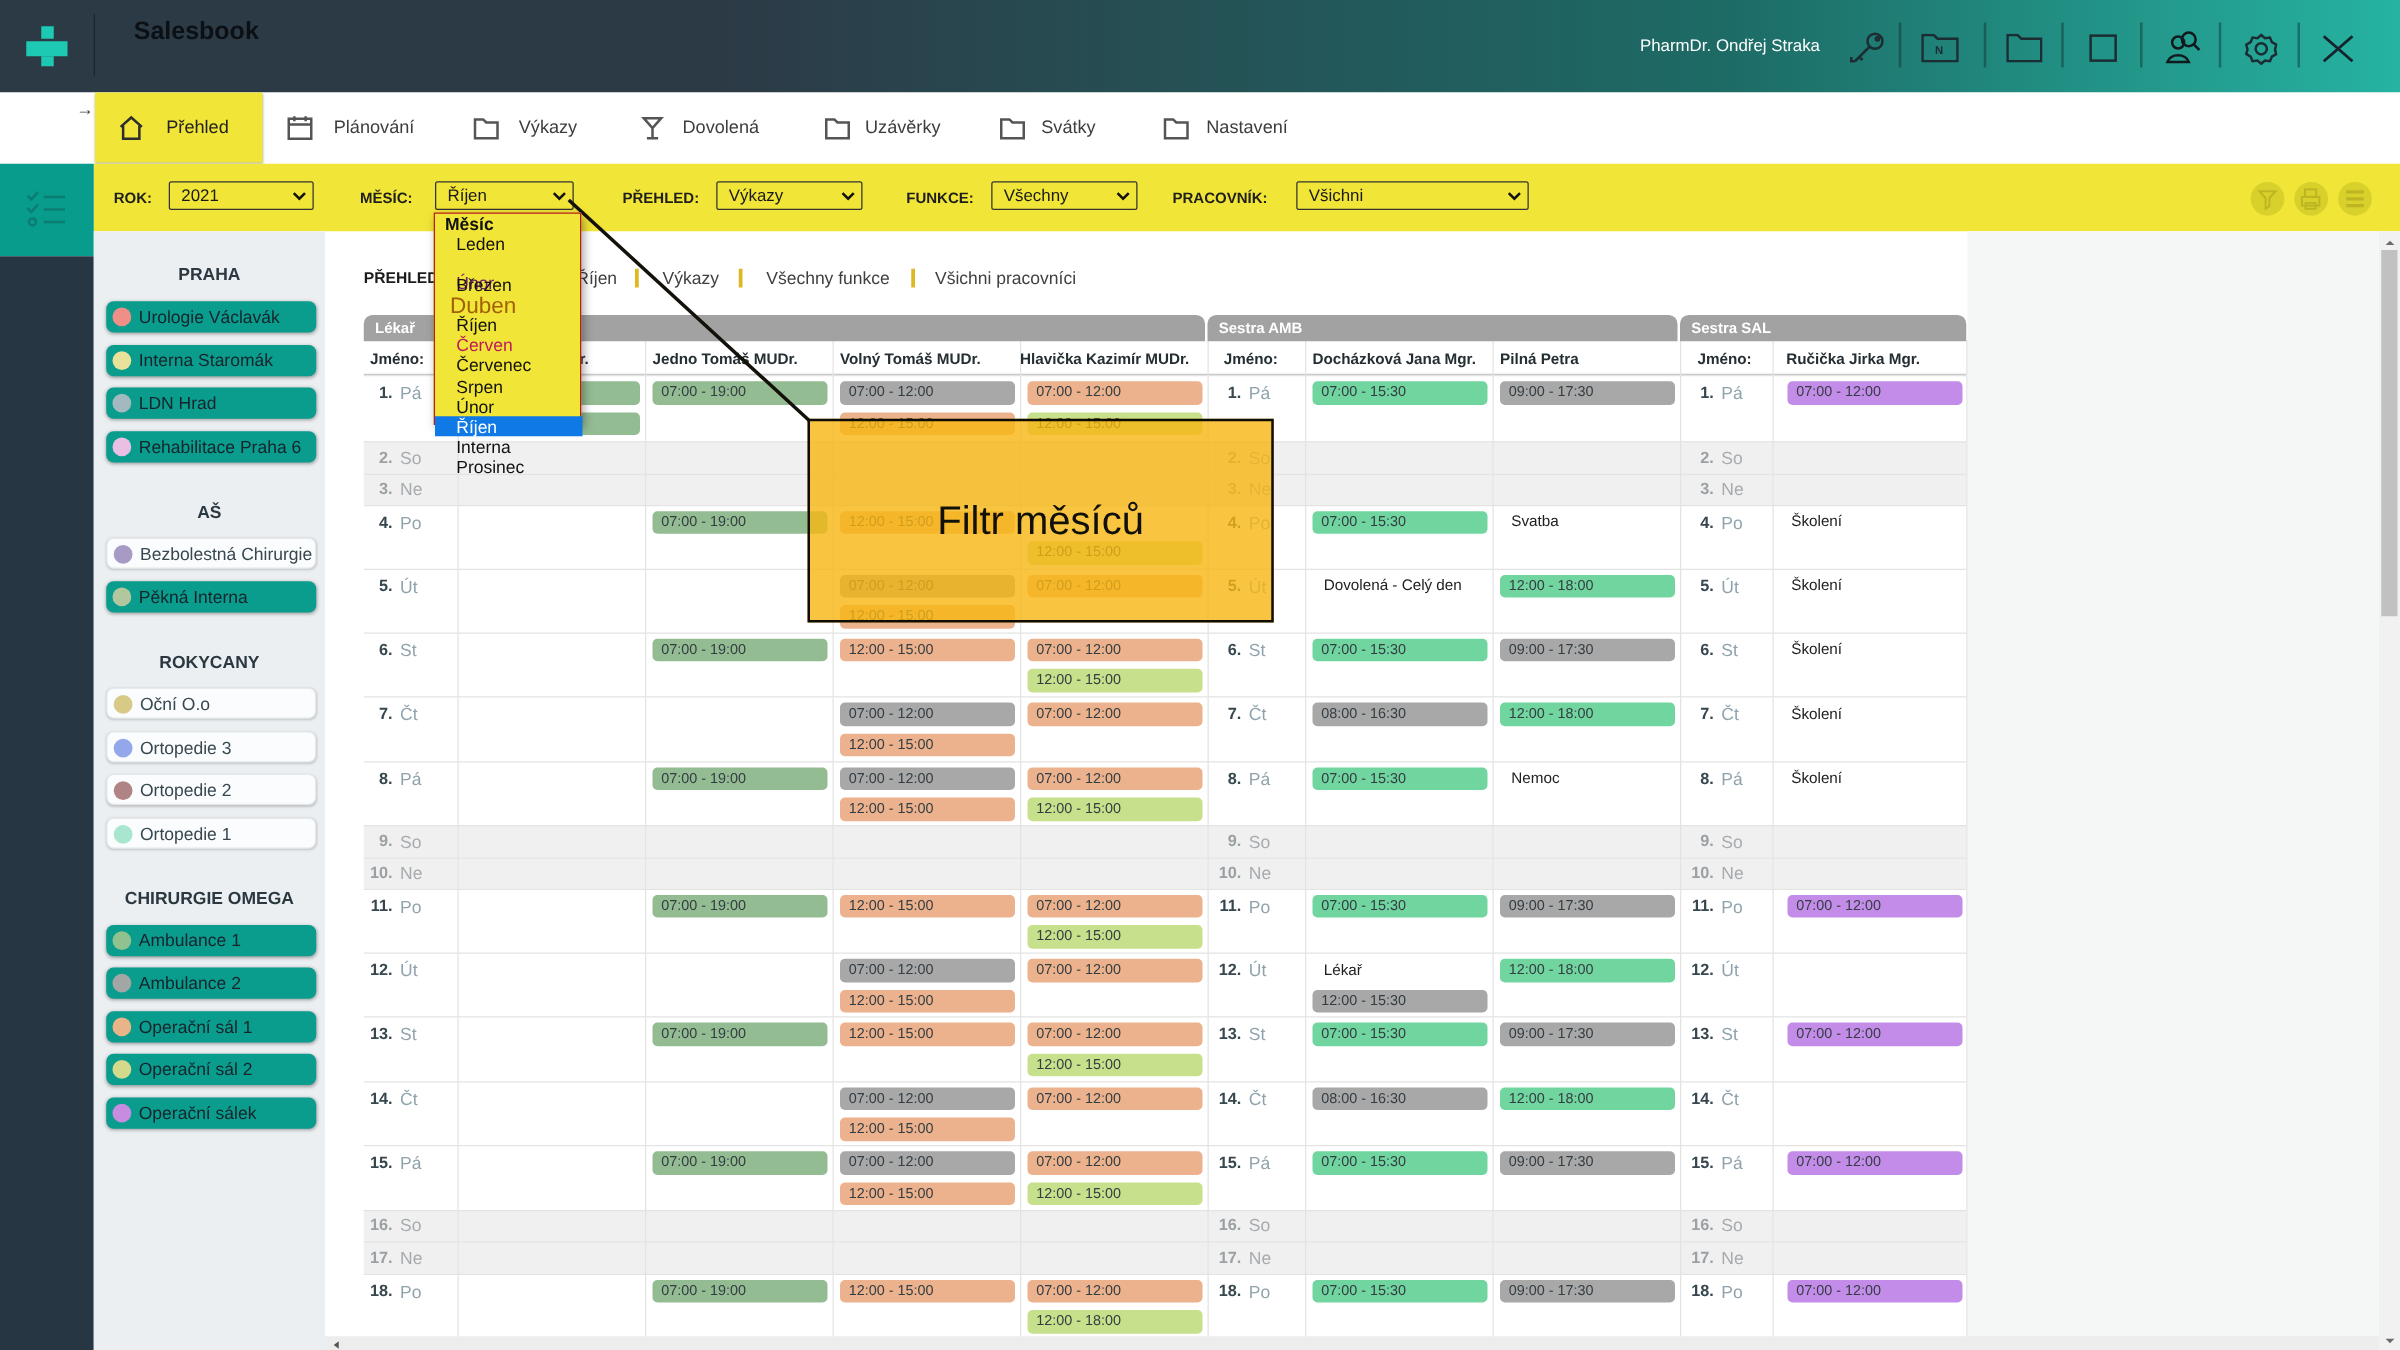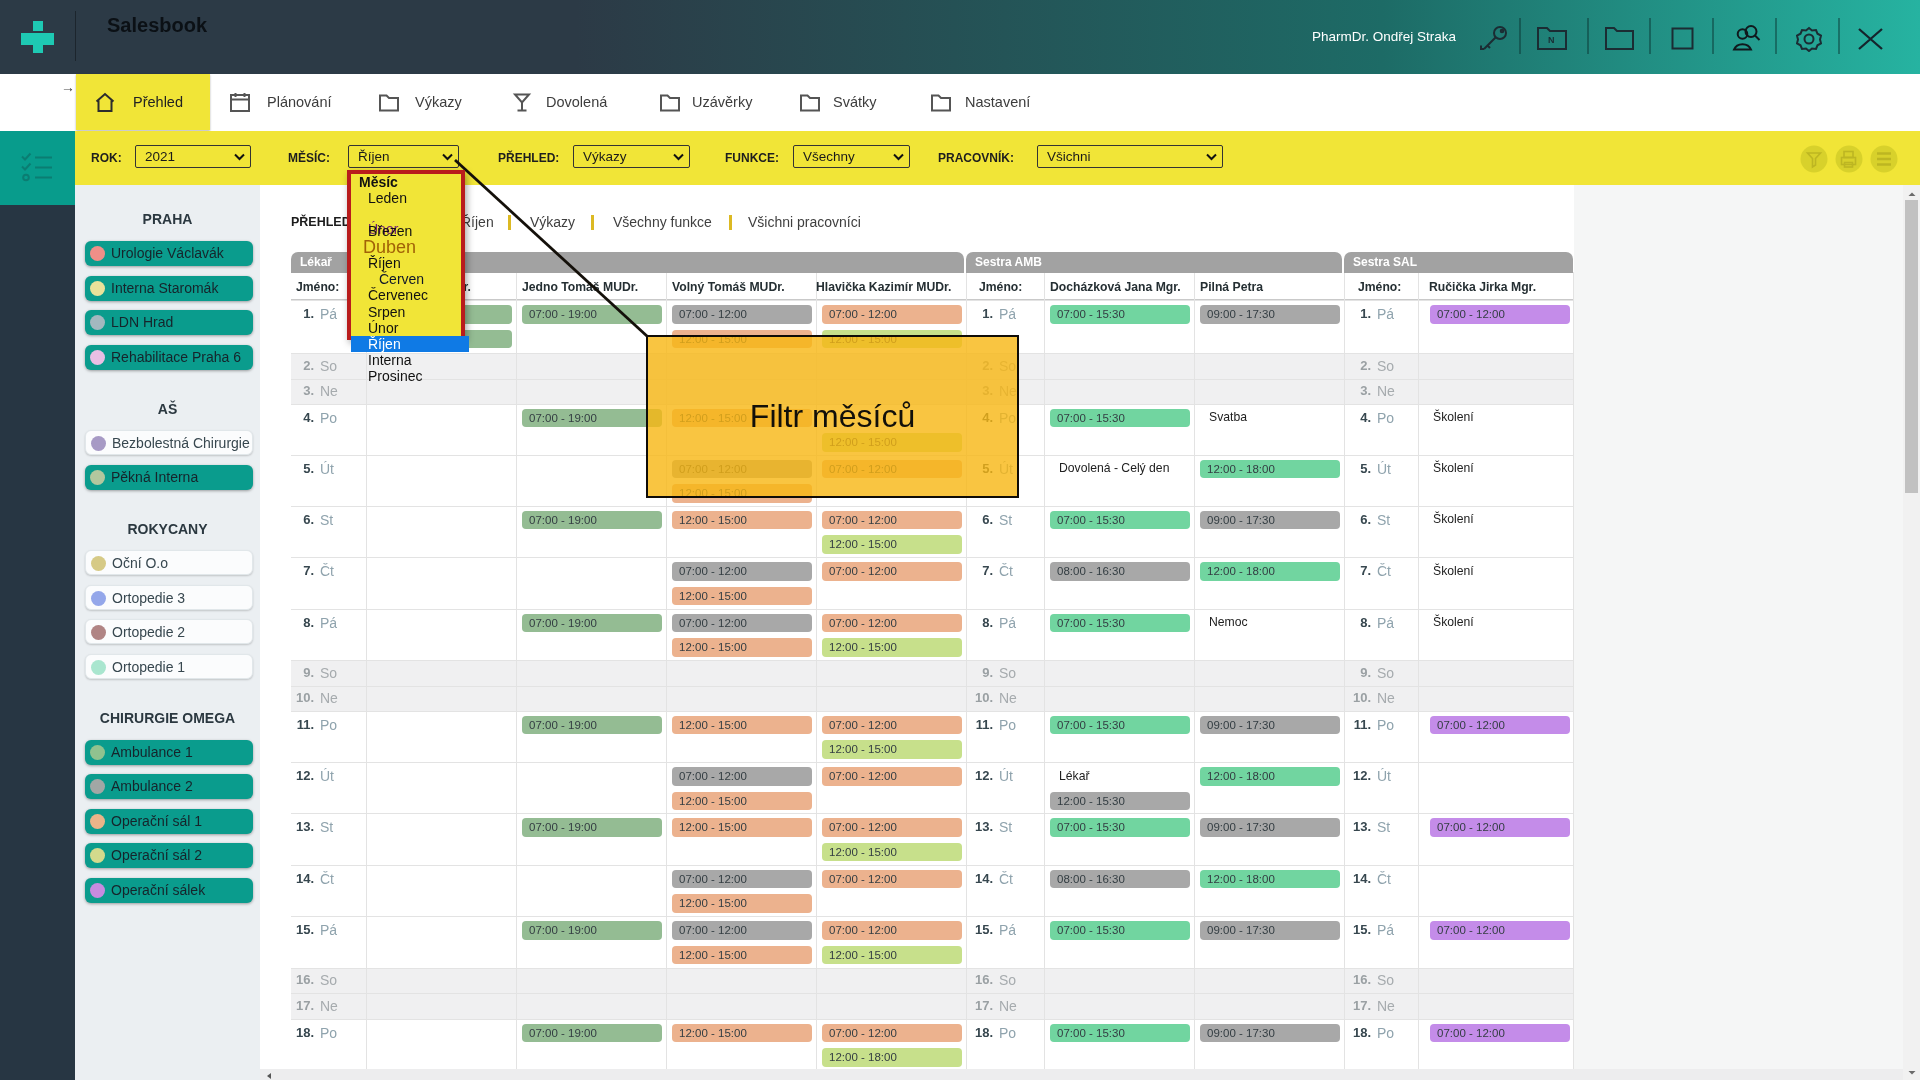--- a/index.html
+++ b/index.html
@@ -482,27 +482,27 @@
 <svg class="abs" style="left:1908px;top:1070px" width="8" height="6" viewBox="0 0 8 6">
     <path d="M0.5 1 L4 4.5 L7.5 1 Z" fill="#6b6b6b"></path>
   </svg>
 
 <div class="abs" style="left:646px;top:335px;width:373px;height:163px;background:rgba(247,182,18,.8);border:2.5px solid #0f0c07"></div>
 <div class="abs" style="left:646px;top:398px;width:373px;text-align:center;font-size:32px;color:#12100a">Filtr měsíců</div>
 <svg class="abs" style="left:0;top:0;pointer-events:none" width="1920" height="1080" viewBox="0 0 1920 1080">
   <line x1="455" y1="160" x2="648" y2="337" stroke="#14100a" stroke-width="2.8"></line>
 </svg>
 
-<div class="abs" style="left:347px;top:170px;width:118px;height:170px;background:#f1e537;border:4px solid #b91c1c;box-shadow:2px 3px 7px rgba(0,0,0,.35)">
+<div class="abs" style="left:347px;top:170px;width:118px;height:170px;background:#f1e537;border:1px solid #b91c1c;box-shadow:2px 3px 7px rgba(0,0,0,.35)">
 <div class="abs" style="left:8px;top:0;height:16.2px;line-height:16.2px;font-size:14px;font-weight:bold;color:#111">Měsíc</div>
 <div class="abs" style="left:17px;top:16.2px;height:16.2px;line-height:16.2px;font-size:14px;color:#111">Leden</div>
 <div class="abs" style="left:17px;top:47px;height:16.2px;line-height:16.2px;font-size:14px;color:#701a75">Únor</div>
 <div class="abs" style="left:17px;top:48.6px;height:16.2px;line-height:16.2px;font-size:14px;color:#111">Březen</div>
 <div class="abs" style="left:12px;top:64.8px;height:16.2px;line-height:16.2px;font-size:18px;color:#a16207">Duben</div>
 <div class="abs" style="left:17px;top:81.0px;height:16.2px;line-height:16.2px;font-size:14px;color:#111">Říjen</div>
-<div class="abs" style="left:28px;top:97.2px;height:16.2px;line-height:16.2px;font-size:14px;color:#0f172a">Červen</div>
+<div class="abs" style="left:17px;top:97.2px;height:16.2px;line-height:16.2px;font-size:14px;color:#be185d">Červen</div>
 <div class="abs" style="left:17px;top:113.4px;height:16.2px;line-height:16.2px;font-size:14px;color:#111">Červenec</div>
 <div class="abs" style="left:17px;top:129.6px;height:16.2px;line-height:16.2px;font-size:14px;color:#111">Srpen</div>
 <div class="abs" style="left:17px;top:145.8px;height:16.2px;line-height:16.2px;font-size:14px;color:#111">Únor</div>
 <div class="abs" style="left:0;top:162.0px;width:118px;height:16.2px;background:#0f7ae5"></div>
 <div class="abs" style="left:17px;top:162.0px;height:16.2px;line-height:16.2px;font-size:14px;color:#fff">Říjen</div>
 <div class="abs" style="left:17px;top:178.2px;height:16.2px;line-height:16.2px;font-size:14px;color:#111">Interna</div>
 <div class="abs" style="left:17px;top:194.4px;height:16.2px;line-height:16.2px;font-size:14px;color:#111">Prosinec</div>
 </div>
 </body></html>

